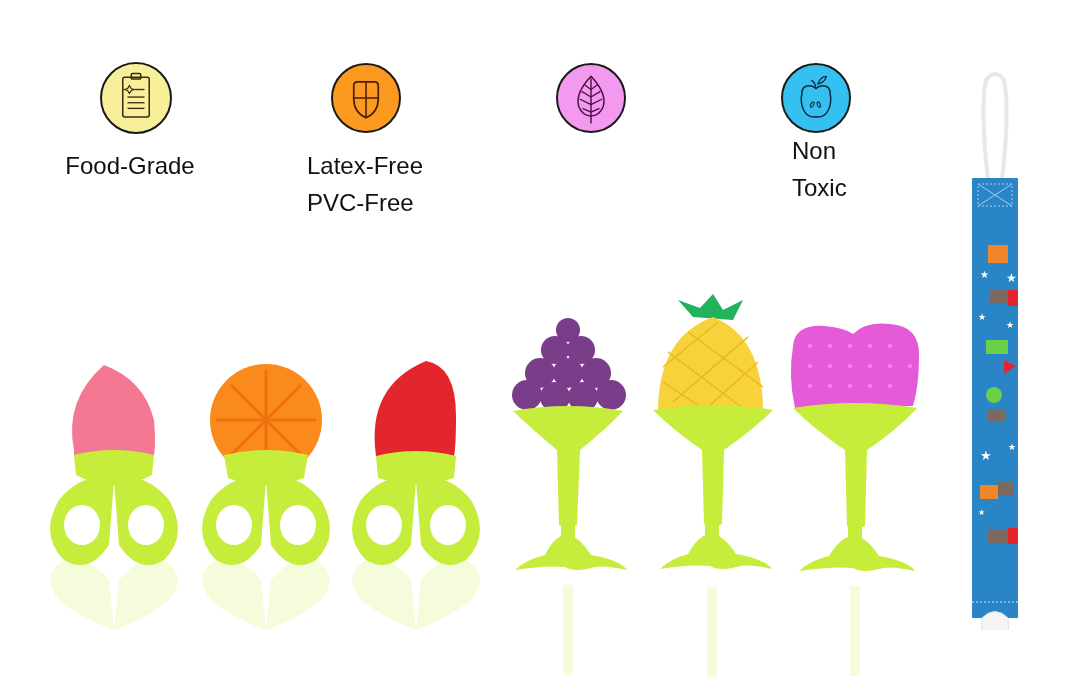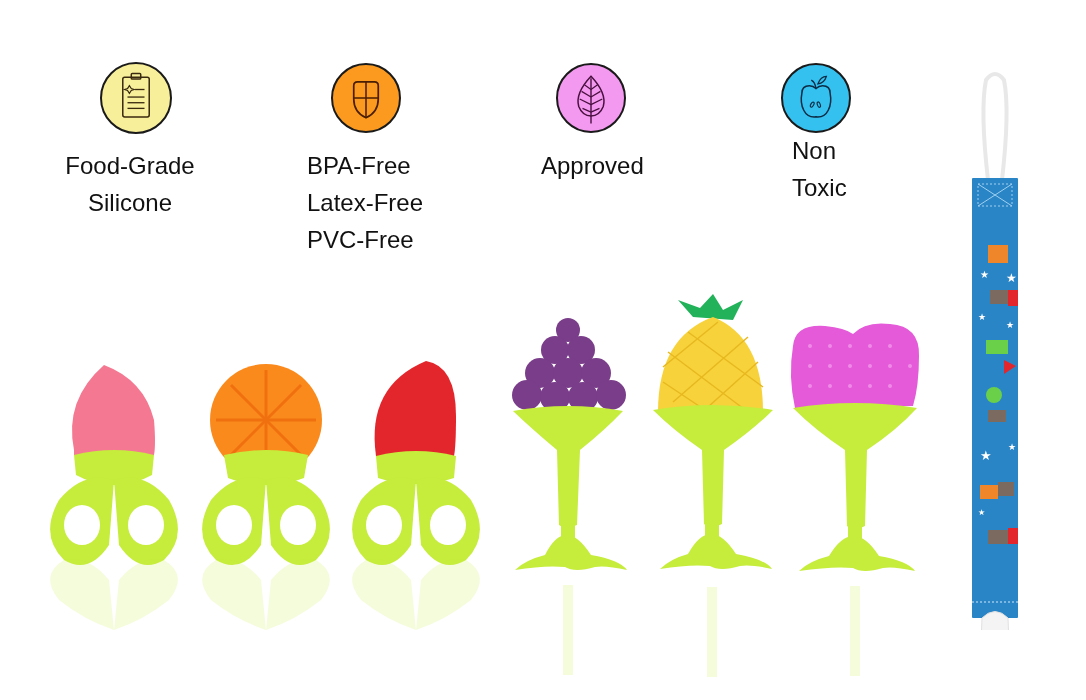--- a/index.html
+++ b/index.html
@@ -23,49 +23,46 @@
       <rect x="31" y="10" width="10" height="6" rx="1" fill="none" stroke="#3a2a10" stroke-width="1.6"></rect>
       <path d="M27 26 l2 -3 l2 3 l3 1 l-3 1 l-2 3 l-2 -3 l-3 -1z" fill="none" stroke="#3a2a10" stroke-width="1.3"></path>
       <line x1="35" y1="27" x2="45" y2="27" stroke="#3a2a10" stroke-width="1.4"></line>
       <line x1="27" y1="35" x2="45" y2="35" stroke="#3a2a10" stroke-width="1.4"></line>
       <line x1="27" y1="41" x2="45" y2="41" stroke="#3a2a10" stroke-width="1.4"></line>
       <line x1="27" y1="47" x2="45" y2="47" stroke="#3a2a10" stroke-width="1.4"></line>
     </svg>
   </div>
   <div class="ftext" style="left:40px;top:147px;width:180px;text-align:center;">
     <div>Food-Grade</div>
-    <div>Silicone</div>
   </div>
 </div>
 
 <div class="feature">
   <div class="badge" style="left:331px;top:63px;width:70px;height:70px;background:#fb9a1f;">
     <svg viewBox="0 0 70 70">
       <path d="M22 22 Q22 18 26 18 L44 18 Q48 18 48 22 L48 36 Q48 50 35 56 Q22 50 22 36 Z" fill="none" stroke="#4a1e05" stroke-width="1.8"></path>
       <line x1="35" y1="18" x2="35" y2="56" stroke="#4a1e05" stroke-width="1.6"></line>
       <line x1="22" y1="35" x2="48" y2="35" stroke="#4a1e05" stroke-width="1.6"></line>
     </svg>
   </div>
   <div class="ftext" style="left:307px;top:147px;text-align:left;">
-    <div>BPA-Free</div>
     <div>Latex-Free</div>
     <div>PVC-Free</div>
   </div>
 </div>
 
 <div class="feature">
   <div class="badge" style="left:556px;top:63px;width:70px;height:70px;background:#f39af0;">
     <svg viewBox="0 0 70 70">
       <path d="M35 12 Q52 30 48 44 Q44 54 35 54 Q26 54 22 44 Q18 30 35 12 Z" fill="none" stroke="#4a1040" stroke-width="1.6"></path>
       <line x1="35" y1="14" x2="35" y2="62" stroke="#4a1040" stroke-width="1.5"></line>
       <path d="M35 26 L28 21 M35 26 L42 21 M35 34 L25 28 M35 34 L45 28 M35 42 L23 36 M35 42 L47 36 M35 50 L26 46 M35 50 L44 46" stroke="#4a1040" stroke-width="1.3" fill="none"></path>
     </svg>
   </div>
   <div class="ftext" style="left:541px;top:147px;width:120px;text-align:left;">
-    <div>Approved</div>
   </div>
 </div>
 
 <div class="feature">
   <div class="badge" style="left:781px;top:63px;width:70px;height:70px;background:#35c1f0;">
     <svg viewBox="0 0 70 70">
       <path d="M20 30 Q20 22 28 22 Q32 22 35 25 Q38 22 42 22 Q50 22 50 30 Q52 40 48 48 Q44 56 35 55 Q26 56 22 48 Q18 40 20 30 Z" fill="none" stroke="#0b2c44" stroke-width="1.6"></path>
       <path d="M35 25 Q34 18 30 16" fill="none" stroke="#0b2c44" stroke-width="1.5"></path>
       <path d="M37 20 Q40 12 46 12 Q44 19 37 20 Z" fill="none" stroke="#0b2c44" stroke-width="1.4"></path>
       <ellipse cx="31" cy="42" rx="1.5" ry="3" transform="rotate(30 31 42)" fill="none" stroke="#0b2c44" stroke-width="1.2"></ellipse>

